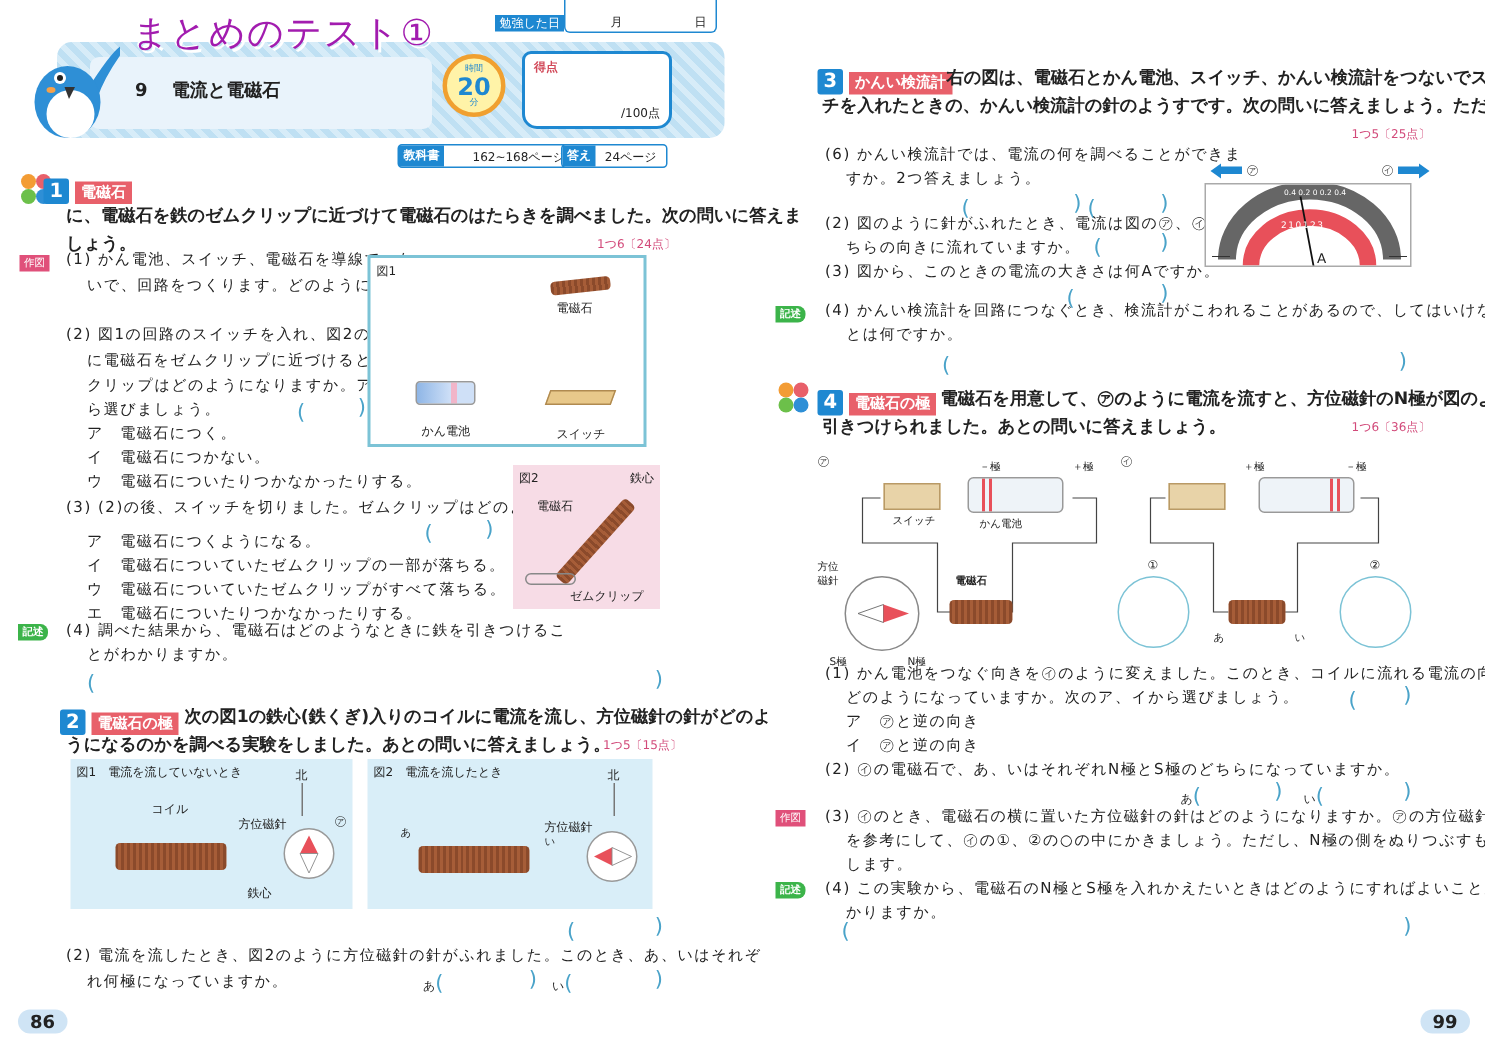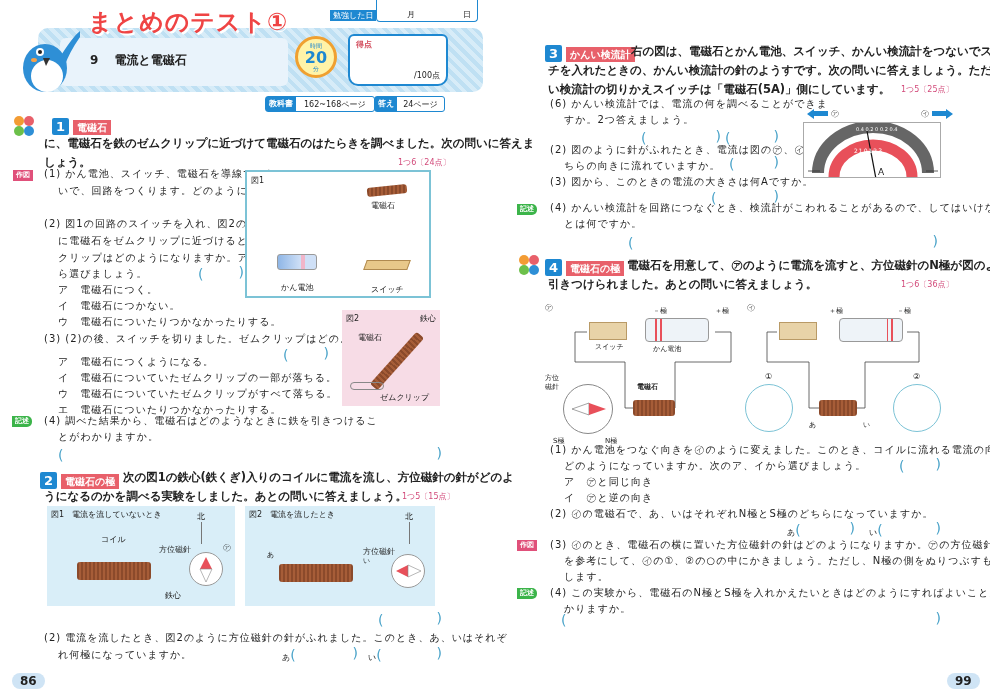--- a/index.html
+++ b/index.html
@@ -8,21 +8,21 @@
 .page{position:absolute;top:0;height:700px;width:495px}
 #left{left:0}
 #right{left:495px}
 .abs{position:absolute}
 .tb{font-size:11.5px;line-height:19px;font-weight:bold;white-space:nowrap}
 .q{font-size:10px;line-height:16px;white-space:nowrap;letter-spacing:1px}
 .pts{font-size:8px;color:#d24a7a;white-space:nowrap}
 .paren{color:#4aa3c9;font-size:14px;line-height:16px}
 .num{display:inline-block;width:17px;height:17px;background:#1e88d1;color:#fff;font-weight:bold;font-size:13px;text-align:center;line-height:17px;border-radius:2px}
 .tag{display:inline-block;background:#e8606a;color:#fff;font-size:10px;font-weight:bold;padding:0 4px;line-height:15px;margin:0 4px}
-.badge-draw{display:inline-block;background:#e0507a;color:#fff;font-size:7px;padding:0 3px;line-height:11px;font-weight:bold}
+.badge-draw{display:inline-block;background:#e0507a;color:#fff;font-size:7px;padding:0 3px;line-height:11px;font-weight:normal}
 .badge-write{display:inline-block;background:#3cb44a;color:#fff;font-size:7px;padding:0 3px;line-height:11px;font-weight:bold;border-radius:0 5px 5px 0}
 .dots{display:inline-block;width:22px;height:22px;position:relative}
 .dots i{position:absolute;width:10px;height:10px;border-radius:50%}
 .fig-box{border:2px solid #7cc3d6;background:#fff}
 .fig-pink{background:#f7dce6}
 .fig-blue{background:#d9eef8}
 .pagenum{background:#cfe4f5;border-radius:10px;font-weight:bold;font-size:12px;padding:1px 8px;color:#222}
 .coil{background:repeating-linear-gradient(90deg,#8b4a2b 0 2px,#a65d38 2px 4px);border-radius:3px}
 .circle{border:1.5px solid #7cc3d6;border-radius:50%;background:#fff}
 </style>
@@ -41,21 +41,21 @@
       <path d="M48 40 Q70 5 75 10 Q60 30 55 45Z" fill="#2e8fd6"></path>
       <ellipse cx="35" cy="48" rx="22" ry="24" fill="#2e8fd6"></ellipse>
       <ellipse cx="37" cy="56" rx="16" ry="16" fill="#fff"></ellipse>
       <circle cx="30" cy="32" r="4" fill="#fff"></circle>
         <circle cx="30" cy="32" r="2" fill="#222"></circle>
       <path d="M33 38 L40 38 L36 46Z" fill="#333"></path>
       <ellipse cx="24" cy="40" rx="3" ry="2" fill="#f5a14a"></ellipse>
     </svg>
   </div>
 
-  <div class="abs" style="left:88px;top:6px;font-size:24px;font-weight:bold;color:#ef4444;letter-spacing:1px;text-shadow:2px 2px 0 #fff,-1px -1px 0 #fff">まとめのテスト①</div>
+  <div class="abs" style="left:88px;top:6px;font-size:24px;font-weight:normal;color:#a21caf;letter-spacing:1px;text-shadow:2px 2px 0 #fff,-1px -1px 0 #fff">まとめのテスト①</div>
 
   <div class="abs" style="left:330px;top:6px;width:150px;height:20px">
     <span style="position:absolute;left:0;top:4px;background:#1e88d1;color:#fff;font-size:8px;padding:0 3px;line-height:11px">勉強した日</span>
     <div style="position:absolute;left:46px;top:-6px;width:102px;height:22px;border:1.5px solid #1e88d1;border-top:none;border-radius:0 0 4px 4px;background:#fff">
       <span style="position:absolute;left:30px;top:9px;font-size:8px">月</span>
       <span style="position:absolute;left:86px;top:9px;font-size:8px">日</span>
     </div>
   </div>
 
   <div class="abs" style="left:90px;top:52px;font-size:12px;font-weight:bold">
@@ -72,32 +72,32 @@
 
   
   <div class="abs" style="left:348px;top:34px;width:100px;height:52px;background:#fff;border:2.5px solid #1e88d1;border-radius:6px 6px 10px 10px">
     <span style="position:absolute;left:6px;top:3px;font-size:8px;color:#d24a5a;font-weight:bold">得点</span>
     <span style="position:absolute;right:6px;bottom:3px;font-size:8px">/100点</span>
   </div>
 
   
   <div class="abs" style="left:265px;top:96px;height:16px;border:1.5px solid #1e88d1;border-radius:3px;background:#fff;font-size:8px;display:flex;align-items:center">
     <span style="background:#1e88d1;color:#fff;padding:0 3px;height:100%;line-height:14px;font-weight:bold">教科書</span>
-    <span style="padding:0 8px">162~168ページ</span>
+    <span style="padding:0 19px">162~168ページ</span>
   </div>
   <div class="abs" style="left:374px;top:96px;height:16px;border:1.5px solid #1e88d1;border-radius:3px;background:#fff;font-size:8px;display:flex;align-items:center">
     <span style="background:#1e88d1;color:#fff;padding:0 3px;height:100%;line-height:14px;font-weight:bold">答え</span>
     <span style="padding:0 6px">24ページ</span>
   </div>
 
   
   <div class="abs dots" style="left:14px;top:116px">
     <i style="left:0;top:0;background:#f39c34"></i><i style="left:10px;top:0;background:#e8606a"></i><i style="left:0;top:10px;background:#6cc04a"></i><i style="left:10px;top:10px;background:#2e8fd6"></i>
   </div>
-  <div class="abs" style="left:52px;top:116px">
+  <div class="abs" style="left:29px;top:116px">
     <span class="num">1</span><span class="tag">電磁石</span>
   </div>
   <div class="abs tb" style="left:44px;top:134px">に、電磁石を鉄のゼムクリップに近づけて電磁石のはたらきを調べました。次の問いに答えま</div>
   <div class="abs tb" style="left:44px;top:153px">しょう。</div>
   <div class="abs pts" style="left:398px;top:157px">1つ6〔24点〕</div>
 
   
   <div class="abs badge-draw" style="left:13px;top:170px">作図</div>
   <div class="abs q" style="left:44px;top:166px">(1)  かん電池、スイッチ、電磁石を導線でつな</div>
   <div class="abs q" style="left:58px;top:183px">いで、回路をつくります。どのようにつなぐ</div>
@@ -210,21 +210,20 @@
 </div>
 
 <div class="page" id="right">
 
   
   <div class="abs" style="left:50px;top:43px">
     <span class="num">3</span><span class="tag">かんい検流計</span>
   </div>
   <div class="abs tb" style="left:136px;top:42px">右の図は、電磁石とかん電池、スイッチ、かんい検流計をつないでスイッ</div>
   <div class="abs tb" style="left:53px;top:61px">チを入れたときの、かんい検流計の針のようすです。次の問いに答えましょう。ただし、かん</div>
-  <div class="abs tb" style="left:53px;top:80px">い検流計の切りかえスイッチは「電磁石(5A)」側にしています。</div>
   <div class="abs pts" style="left:406px;top:84px">1つ5〔25点〕</div>
 
   <div class="abs q" style="left:55px;top:96px">(6)  かんい検流計では、電流の何を調べることができま</div>
   <div class="abs q" style="left:69px;top:112px">すか。2つ答えましょう。</div>
   <div class="abs" style="left:146px;top:128px;width:80px">
     <span class="paren">(</span><span class="paren" style="float:right">)</span>
   </div>
   <div class="abs" style="left:230px;top:128px;width:54px">
     <span class="paren">(</span><span class="paren" style="float:right">)</span>
   </div>
@@ -328,21 +327,21 @@
     <span style="position:absolute;left:166px;top:72px;font-size:8px">②</span>
     <div class="circle" style="position:absolute;left:146px;top:84px;width:48px;height:48px"></div>
   </div>
 
   
   <div class="abs q" style="left:55px;top:442px">(1)  かん電池をつなぐ向きを㋑のように変えました。このとき、コイルに流れる電流の向きは</div>
   <div class="abs q" style="left:69px;top:458px">どのようになっていますか。次のア、イから選びましょう。</div>
   <div class="abs" style="left:404px;top:456px;width:42px">
     <span class="paren">(</span><span class="paren" style="float:right">)</span>
   </div>
-  <div class="abs q" style="left:69px;top:474px">ア　㋐と同じ向き</div>
+  <div class="abs q" style="left:69px;top:474px">ア　㋐と逆の向き</div>
   <div class="abs q" style="left:69px;top:490px">イ　㋐と逆の向き</div>
   <div class="abs q" style="left:55px;top:506px">(2)  ㋑の電磁石で、あ、いはそれぞれN極とS極のどちらになっていますか。</div>
   <div class="abs" style="left:292px;top:520px;width:68px">
     <span style="font-size:8px">あ</span><span class="paren">(</span><span class="paren" style="float:right">)</span>
   </div>
   <div class="abs" style="left:374px;top:520px;width:72px">
     <span style="font-size:8px">い</span><span class="paren">(</span><span class="paren" style="float:right">)</span>
   </div>
   <div class="abs badge-draw" style="left:22px;top:540px">作図</div>
   <div class="abs q" style="left:55px;top:537px">(3)  ㋑のとき、電磁石の横に置いた方位磁針の針はどのようになりますか。㋐の方位磁針の針</div>

